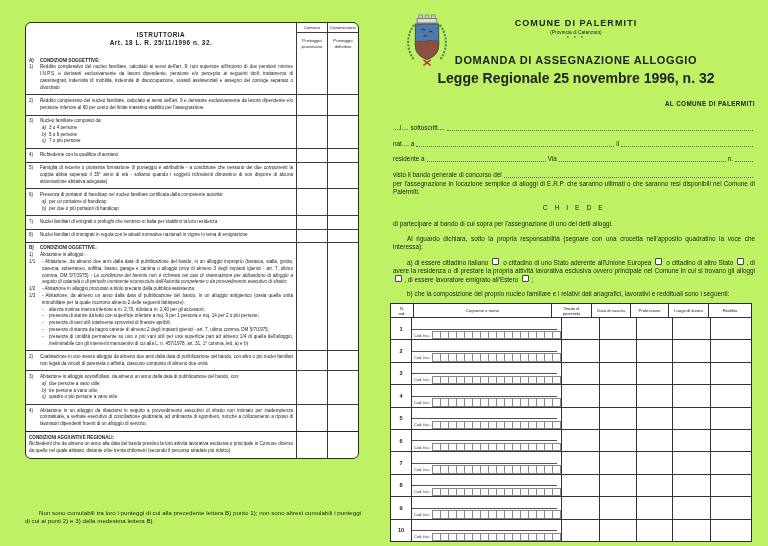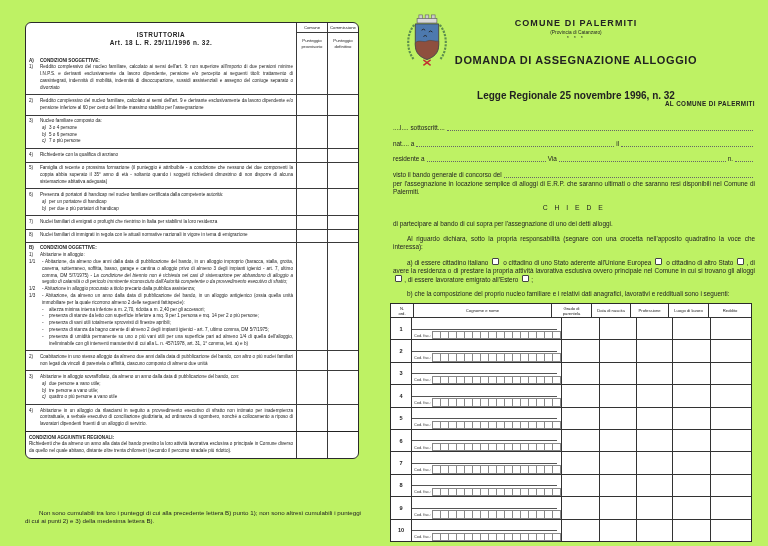--- a/index.html
+++ b/index.html
@@ -33,21 +33,21 @@
     font-size:6.2px;line-height:8px;text-align:justify;text-indent:14px;}
 
   
   .right-page{position:absolute;left:384px;top:0;width:384px;height:546px;}
   .crest{position:absolute;left:16px;top:12px;}
   .rp-head{position:absolute;top:18px;left:0;right:0;text-align:center;}
   .rp-comune{font-size:9px;font-weight:bold;letter-spacing:1.1px;}
   .rp-prov{font-size:4.8px;margin-top:1.5px;}
   .rp-orn{font-size:4.5px;margin-top:1px;letter-spacing:2px;}
   .rp-title{font-size:11px;font-weight:bold;letter-spacing:.6px;margin-top:13px;}
-  .rp-sub{font-size:10px;font-weight:bold;margin-top:24px;}
+  .rp-sub{font-size:14px;font-weight:bold;margin-top:4px;}
   .addressee{position:absolute;top:100px;right:13px;font-size:6.3px;font-weight:bold;letter-spacing:.4px;}
   .intro{position:absolute;top:124px;left:9px;right:13px;font-size:6.4px;line-height:8px;}
   .fline{display:flex;align-items:flex-end;margin-bottom:7.5px;}
   .fline span.lab{white-space:nowrap;}
   .dots{border-bottom:1px dotted #666;margin:0 2px 1px 2px;height:6px;}
   .d1{flex:1;} .d15{flex:1.5;} .d14{flex:1.4;} .dn{flex:0 0 18px;}
   .para{margin:0 0 7px 0;text-align:justify;}
   .para.indent{text-indent:14px;}
   .chiede{text-align:center;font-size:6.8px;letter-spacing:2.5px;margin:8.5px 0 8px;}
   .cbx{display:inline-block;width:5.2px;height:5.2px;border:.8px solid #444;

